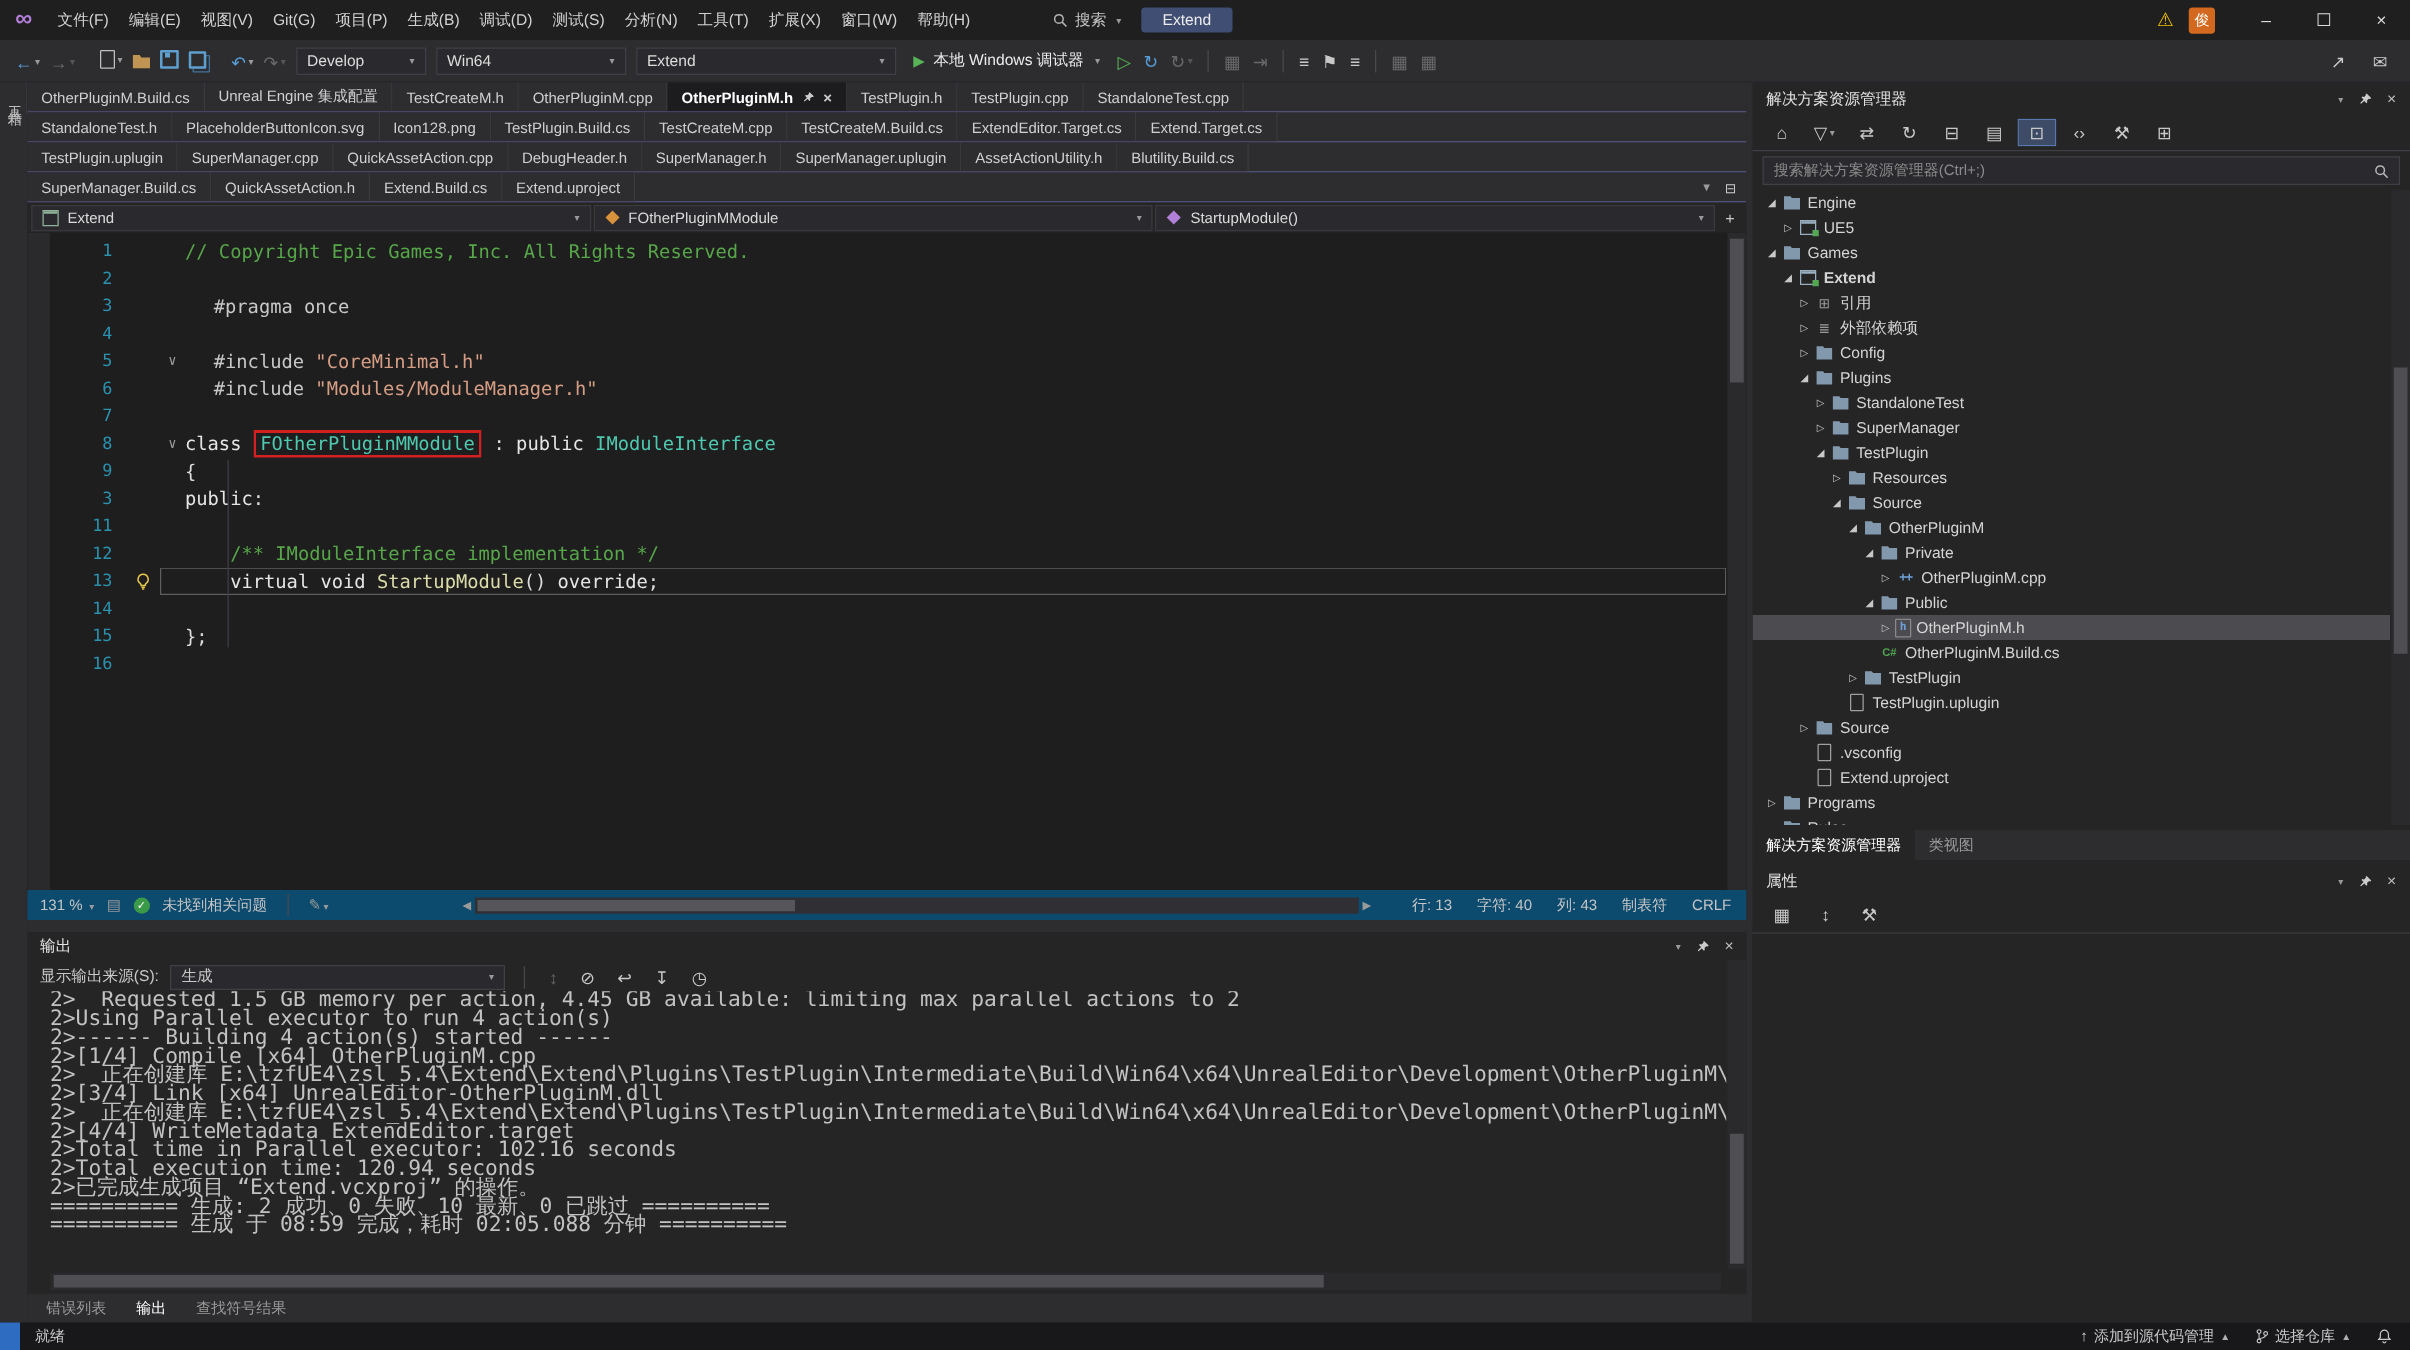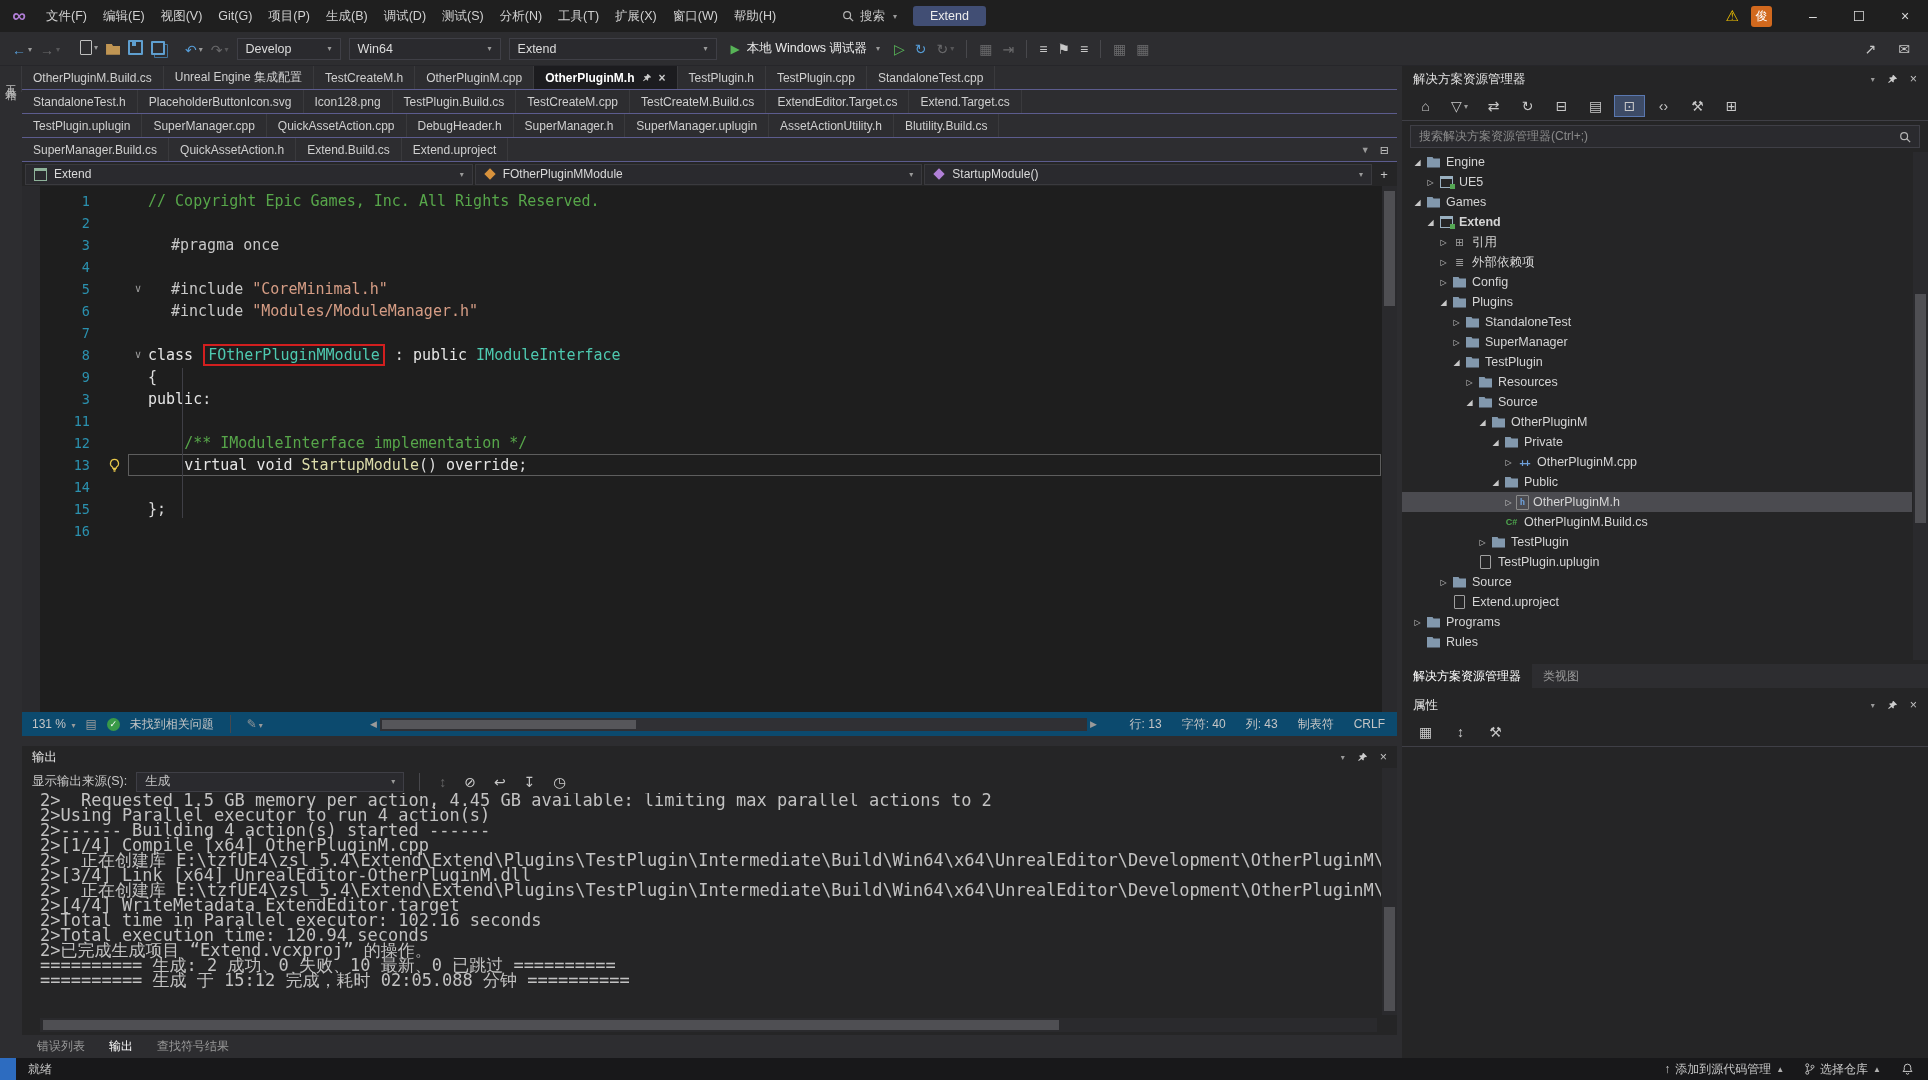--- a/index.html
+++ b/index.html
@@ -628,21 +628,21 @@
           <div class="out-line">2&gt;------ Building 4 action(s) started ------</div>
           <div class="out-line">2&gt;[1/4] Compile [x64] OtherPluginM.cpp</div>
           <div class="out-line">2&gt;  正在创建库 E:\tzfUE4\zsl_5.4\Extend\Extend\Plugins\TestPlugin\Intermediate\Build\Win64\x64\UnrealEditor\Development\OtherPluginM\UnrealEditor-OtherPluginM.lib 和对象 E:\tzfUE4\zsl_5.4\Extend\Extend\Plugins\TestPlugin\</div>
           <div class="out-line">2&gt;[3/4] Link [x64] UnrealEditor-OtherPluginM.dll</div>
           <div class="out-line">2&gt;  正在创建库 E:\tzfUE4\zsl_5.4\Extend\Extend\Plugins\TestPlugin\Intermediate\Build\Win64\x64\UnrealEditor\Development\OtherPluginM\UnrealEditor-OtherPluginM.sup.lib 和对象 E:\tzfUE4\zsl_5.4\Extend\Extend\Plugins\TestPl</div>
           <div class="out-line">2&gt;[4/4] WriteMetadata ExtendEditor.target</div>
           <div class="out-line">2&gt;Total time in Parallel executor: 102.16 seconds</div>
           <div class="out-line">2&gt;Total execution time: 120.94 seconds</div>
           <div class="out-line">2&gt;已完成生成项目 “Extend.vcxproj” 的操作。</div>
           <div class="out-line">========== 生成: 2 成功、0 失败、10 最新、0 已跳过 ==========</div>
-          <div class="out-line">========== 生成 于 15:12 完成，耗时 02:05.088 分钟 ==========</div>
+          <div class="out-line">========== 生成 于 08:59 完成，耗时 02:05.088 分钟 ==========</div>
         </div>
       <div id="out-vscroll">
           <div id="out-vthumb"></div>
         </div>
       <div id="out-hscroll">
           <div id="out-hthumb"></div>
         </div>
     </div>
 
     <div id="panel-tabs">
@@ -810,20 +810,25 @@
           <span class="tlabel">TestPlugin.uplugin</span>
         </div>
         <div class="trow" style="padding-left: 34px;">
           <span class="ar">▷</span>
           <span class="ti ti-folder"></span>
           <span class="tlabel">Source</span>
         </div>
         <div class="trow" style="padding-left: 34px;">
           <span class="ar"></span>
           <span class="ti ti-doc"></span>
+          <span class="tlabel">.vsconfig</span>
+        </div>
+        <div class="trow" style="padding-left: 34px;">
+          <span class="ar"></span>
+          <span class="ti ti-doc"></span>
           <span class="tlabel">Extend.uproject</span>
         </div>
         <div class="trow" style="padding-left: 8px;">
           <span class="ar">▷</span>
           <span class="ti ti-folder"></span>
           <span class="tlabel">Programs</span>
         </div>
         <div class="trow" style="padding-left: 8px;">
           <span class="ar"></span>
           <span class="ti ti-folder"></span>

